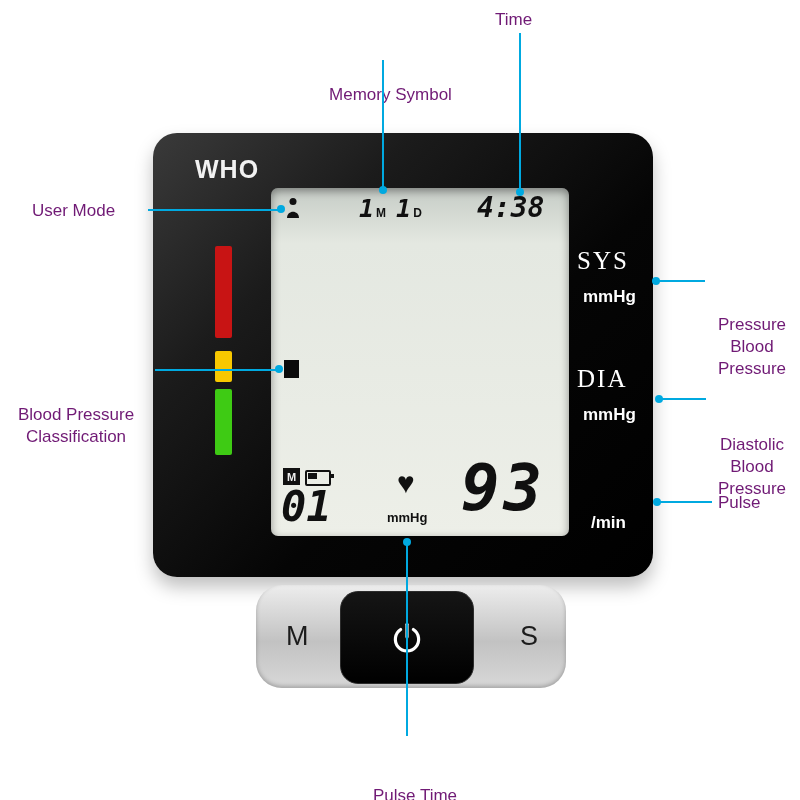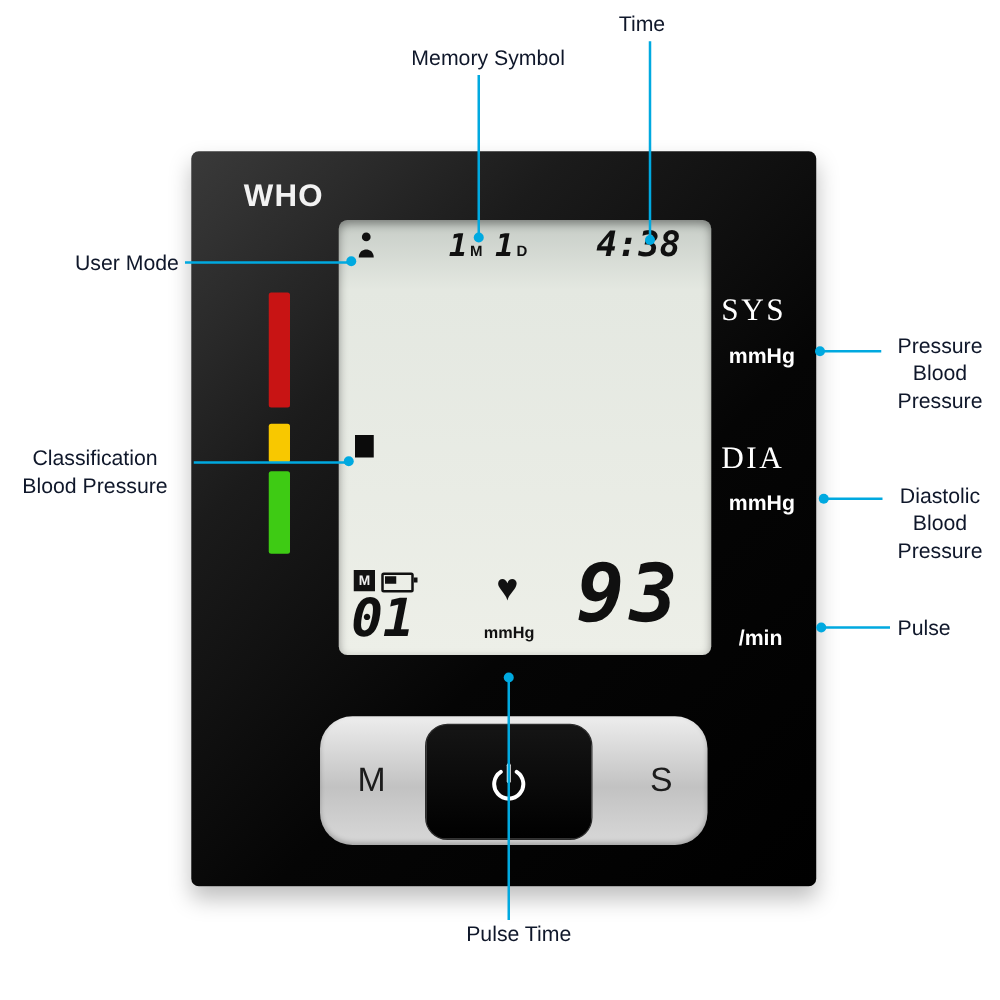--- a/index.html
+++ b/index.html
@@ -1,20 +1,20 @@
 <!DOCTYPE html>
 <html style="--callout: #00a9e0; --who_red: #c81414; --who_yellow: #f8c800; --who_green: #3ecb14;"><head>
 <meta charset="utf-8">
 <style>
   html,body{margin:0;padding:0;background:#fff;}
   .canvas{position:relative;width:800px;height:800px;background:#ffffff;overflow:hidden;
           font-family:"Liberation Sans", sans-serif;color:#111;}
 
   
-  .device{position:absolute;left:153px;top:121px;width:500px;height:588px;border-radius:6px;
+  .device{position:absolute;left:153px;top:133px;width:500px;height:444px;border-radius:24px;
           background:linear-gradient(135deg,#3a3a3a 0%,#1b1b1b 28%,#050505 60%,#000 100%);
           box-shadow:0 10px 18px rgba(0,0,0,.25);}
   .who{position:absolute;left:42px;top:22px;font-size:25px;font-weight:bold;color:#f2f2f2;letter-spacing:1px;}
 
   .bar{position:absolute;left:62px;width:17px;border-radius:2px;}
   .bar.red{top:113px;height:92px;background:var(--who_red,#c81414);}
   .bar.yellow{top:218px;height:31px;background:var(--who_yellow,#f8c800);}
   .bar.green{top:256px;height:66px;background:var(--who_green,#3ecb14);}
 
   
@@ -51,22 +51,22 @@
   .panel{position:absolute;left:103px;top:452px;width:310px;height:103px;border-radius:26px;
          background:linear-gradient(180deg,#ededed 0%,#c2c2c2 55%,#d8d8d8 100%);
          box-shadow:inset 0 -2px 4px rgba(0,0,0,.25);}
   .panel-btn-label{position:absolute;top:0;height:103px;display:flex;align-items:center;font-size:27px;color:#1c1c1c;cursor:pointer;}
   .btn-m{left:30px;} .btn-s{right:28px;}
   .power-btn{position:absolute;left:84px;top:6px;width:132px;height:91px;border-radius:18px;
              background:linear-gradient(180deg,#151515,#000);border:1px solid #2c2c2c;
              display:flex;align-items:center;justify-content:center;cursor:pointer;}
 
   
-  .label{position:absolute;font-size:17px;color:#0f172a;line-height:22px;}
-  .center{text-align:center;}
+  .label{position:absolute;font-size:17px;color:#701a75;line-height:22px;}
+  .center{text-align:center;margin-top:48px;}
   .line-v{position:absolute;width:2px;background:var(--callout,#00a9e0);z-index:6;}
   .line-h{position:absolute;height:2px;background:var(--callout,#00a9e0);z-index:6;}
   .dot{position:absolute;width:8px;height:8px;border-radius:50%;background:var(--callout,#00a9e0);z-index:7;}
 </style>
 </head>
 <body>
 
 <div class="canvas">
 
   <div class="device">
@@ -123,27 +123,27 @@
   </div>
 
   <div class="label" style="left:495px;top:9px;">Time</div>
   <div class="line-v" style="left:519px;top:33px;height:158px;"></div>
   <div class="dot" style="left:516px;top:188px;"></div>
 
   <div class="label center" style="left:318px;top:36px;width:145px;">Memory Symbol</div>
   <div class="line-v" style="left:382px;top:60px;height:130px;"></div>
   <div class="dot" style="left:379px;top:186px;"></div>
 
-  <div class="label" style="left:60px;top:200px;">User Mode</div>
+  <div class="label" style="left:32px;top:200px;">User Mode</div>
   <div class="line-h" style="left:148px;top:209px;width:134px;"></div>
   <div class="dot" style="left:277px;top:205px;"></div>
 
   <div class="label center" style="left:0px;top:356px;width:152px;">
+    <div>Blood Pressure</div>
     <div>Classification</div>
-    <div>Blood Pressure</div>
   </div>
   <div class="line-h" style="left:155px;top:369px;width:126px;"></div>
   <div class="dot" style="left:275px;top:365px;"></div>
 
   <div class="dot" style="left:652px;top:277px;"></div>
   <div class="line-h" style="left:659px;top:280px;width:46px;"></div>
   <div class="label center" style="left:706px;top:266px;width:92px;">
     <div>Pressure</div>
     <div>Blood</div>
     <div>Pressure</div>

